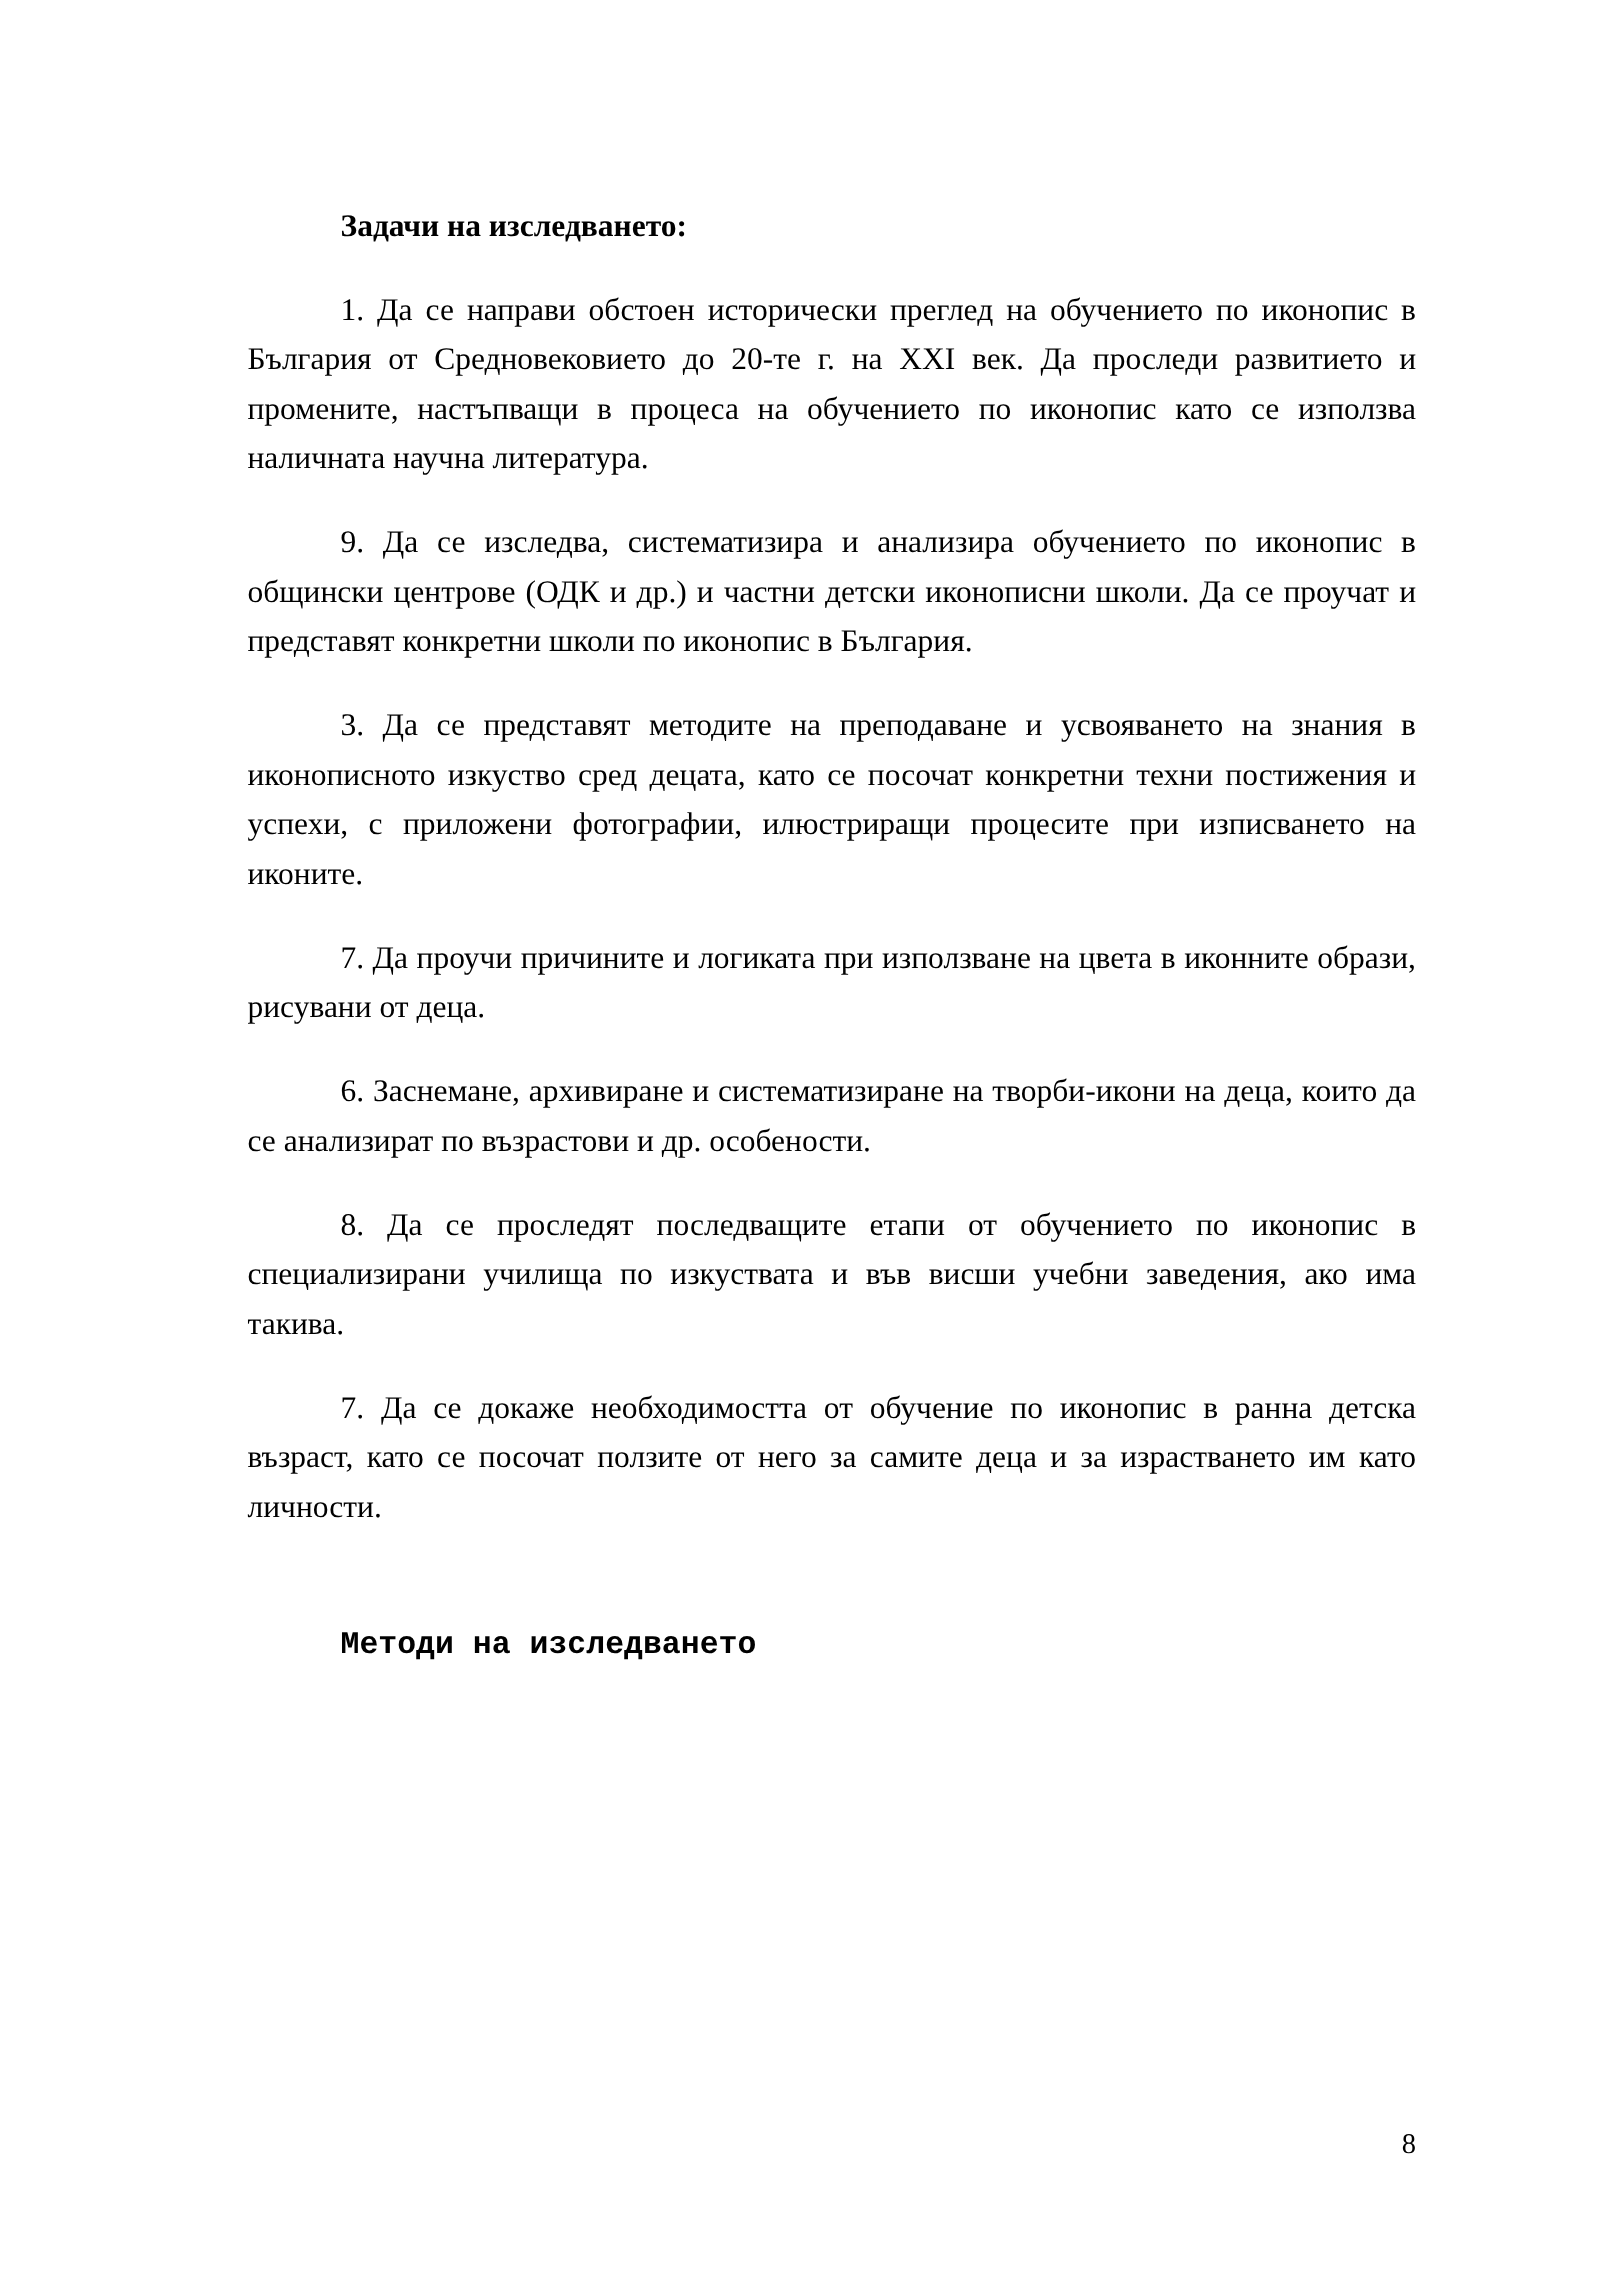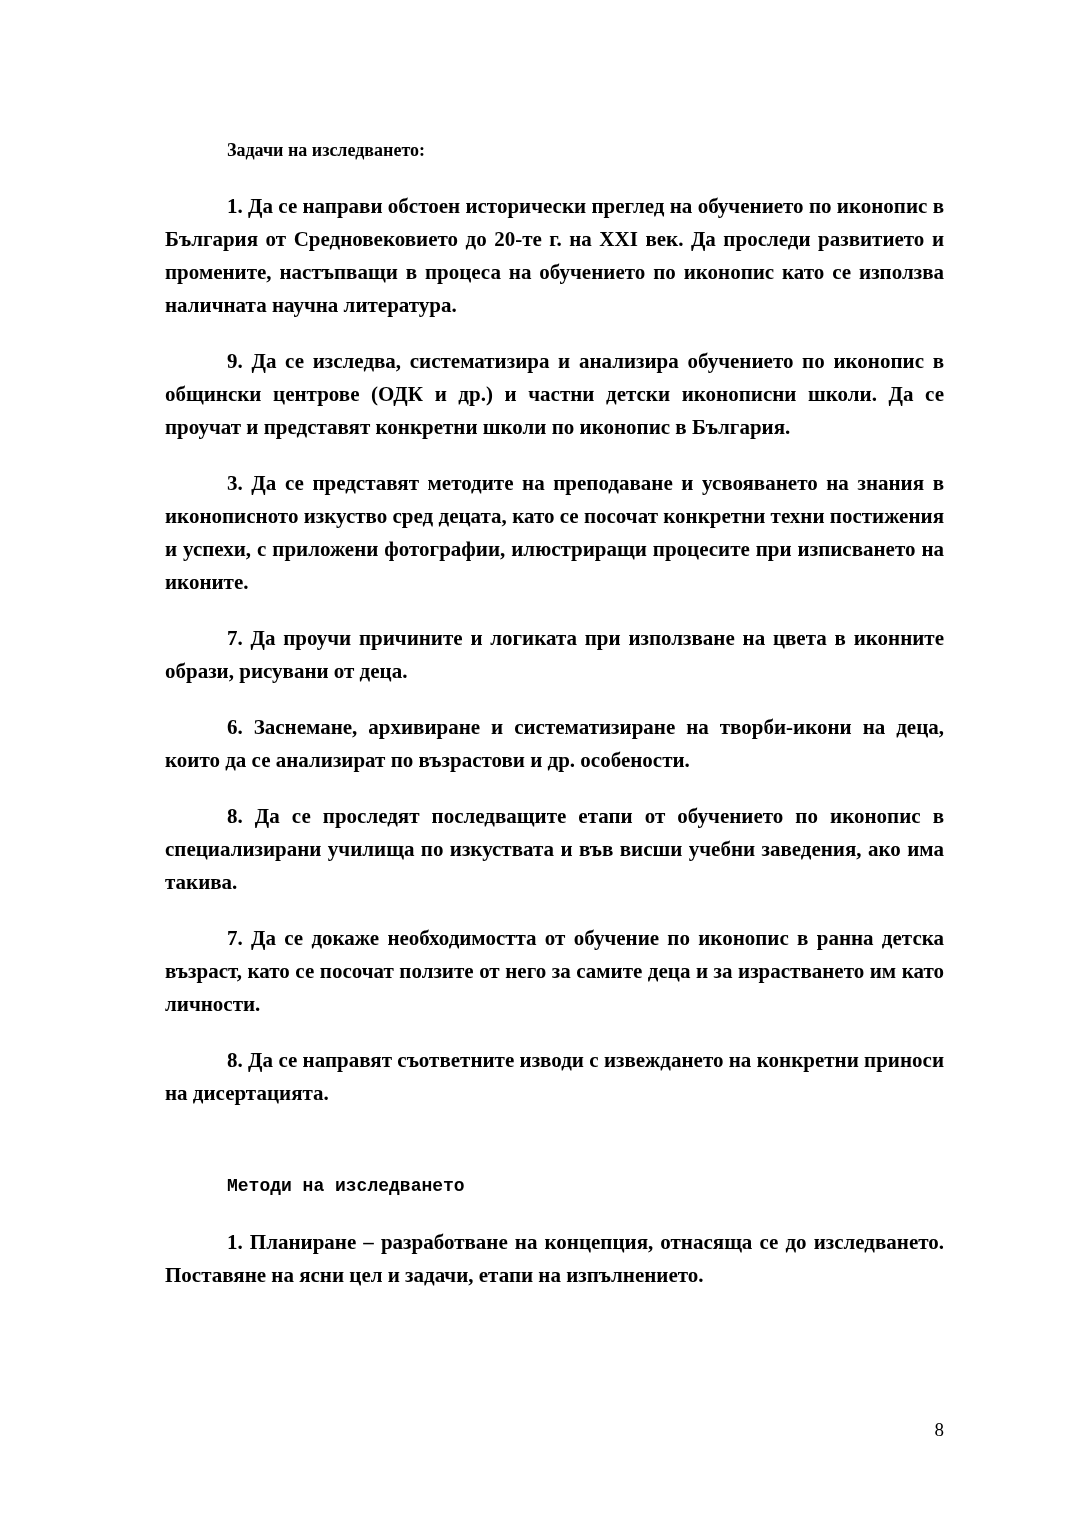--- a/index.html
+++ b/index.html
@@ -14,35 +14,34 @@
     background: #ffffff;
     box-sizing: border-box;
     padding: 134px 136px 0 165px;
     font-family: "Liberation Serif", "DejaVu Serif", serif;
     font-size: 21px;
     line-height: 33px;
     color: #000000;
     overflow: hidden;
   }
   .heading {
-    font-size: 18px;
+    font-size: 21px;
     font-weight: bold;
     margin: 0 0 23px 0;
     text-indent: 62px;
     text-align: left;
   }
   .heading.methods {
     margin-top: 60px;
     font-family: Liberation Mono, monospace;
   }
   .para {
     margin: 0 0 23px 0;
     text-indent: 62px;
     text-align: justify;
-    font-weight: bold;
   }
   .page-number {
     position: absolute;
     right: 136px;
     bottom: 88px;
     font-size: 19px;
     line-height: 1;
   }
 </style>
 </head>
@@ -52,21 +51,19 @@
 
   <h2 class="heading">Задачи на изследването:</h2>
 
   <p class="para">1. Да се направи обстоен исторически преглед на обучението по иконопис в България от Средновековието до 20-те г. на XXI век. Да проследи развитието и промените, настъпващи в процеса на обучението по иконопис като се използва наличната научна литература.</p>
   <p class="para">9. Да се изследва, систематизира и анализира обучението по иконопис в общински центрове (ОДК и др.) и частни детски иконописни школи. Да се проучат и представят конкретни школи по иконопис в България.</p>
   <p class="para">3. Да се представят методите на преподаване и усвояването на знания в иконописното изкуство сред децата, като се посочат конкретни техни постижения и успехи, с приложени фотографии, илюстриращи процесите при изписването на иконите.</p>
   <p class="para">7. Да проучи причините и логиката при използване на цвета в иконните образи, рисувани от деца.</p>
   <p class="para">6. Заснемане, архивиране и систематизиране на творби-икони на деца, които да се анализират по възрастови и др. особености.</p>
   <p class="para">8. Да се проследят последващите етапи от обучението по иконопис в специализирани училища по изкуствата и във висши учебни заведения, ако има такива.</p>
   <p class="para">7. Да се докаже необходимостта от обучение по иконопис в ранна детска възраст, като се посочат ползите от него за самите деца и за израстването им като личности.</p>
-  <p class="para">8. Да се направят съответните изводи с извеждането на конкретни приноси на дисертацията.</p>
 
   <h2 class="heading methods">Методи на изследването</h2>
 
-  <p class="para">1. Планиране – разработване на концепция, отнасяща се до изследването. Поставяне на ясни цел и задачи, етапи на изпълнението.</p>
 
   <div class="page-number">8</div>
 
 </div>
 
 </body></html>

